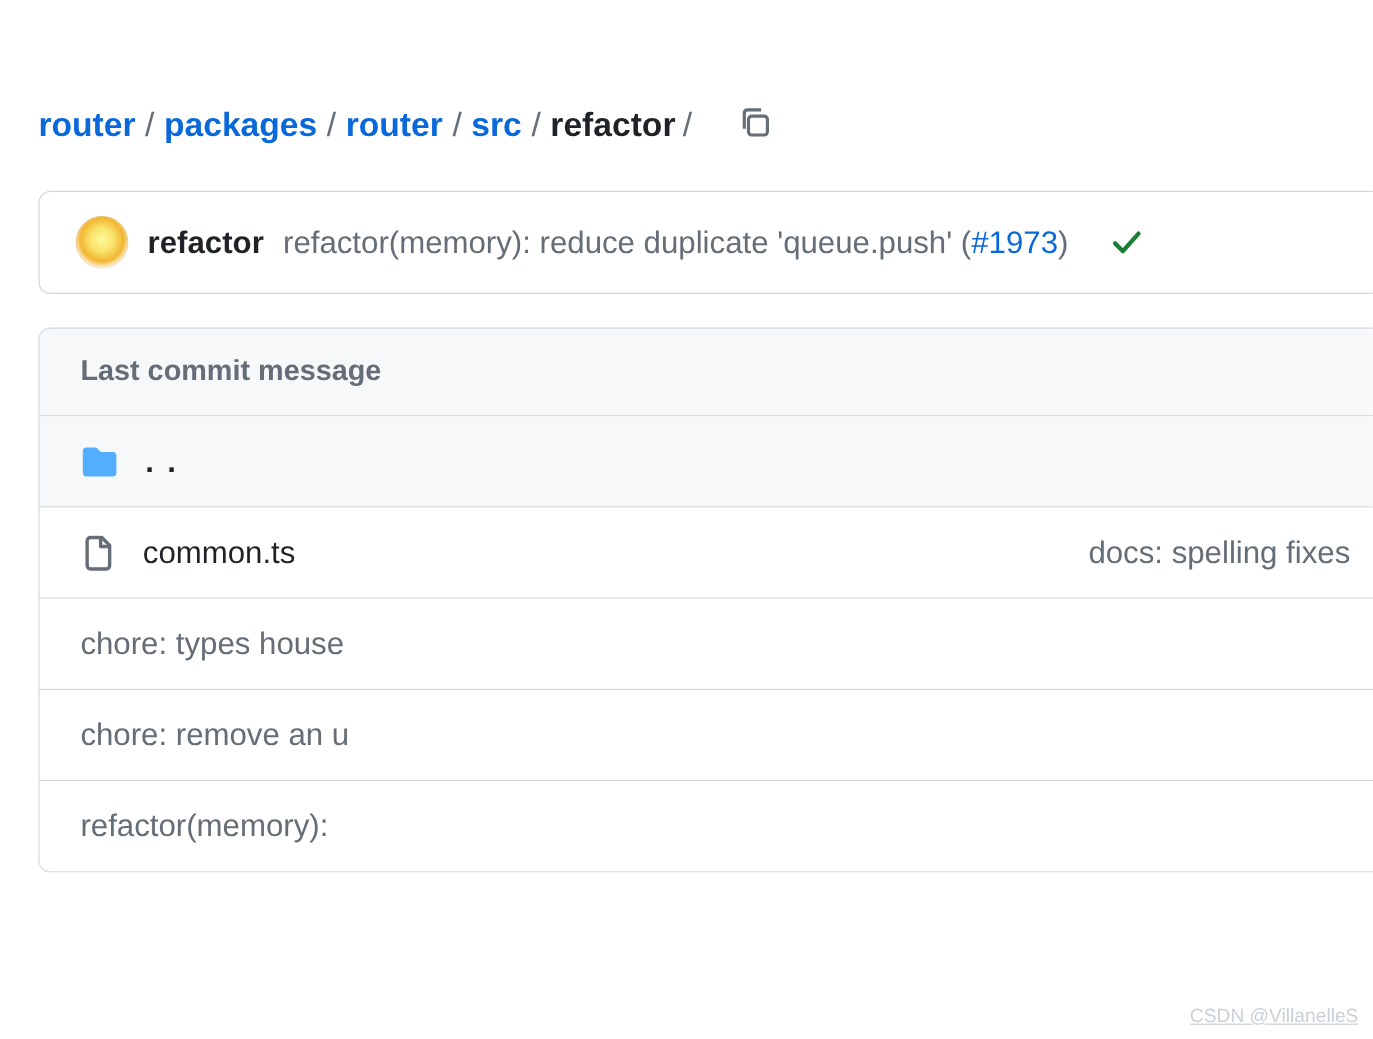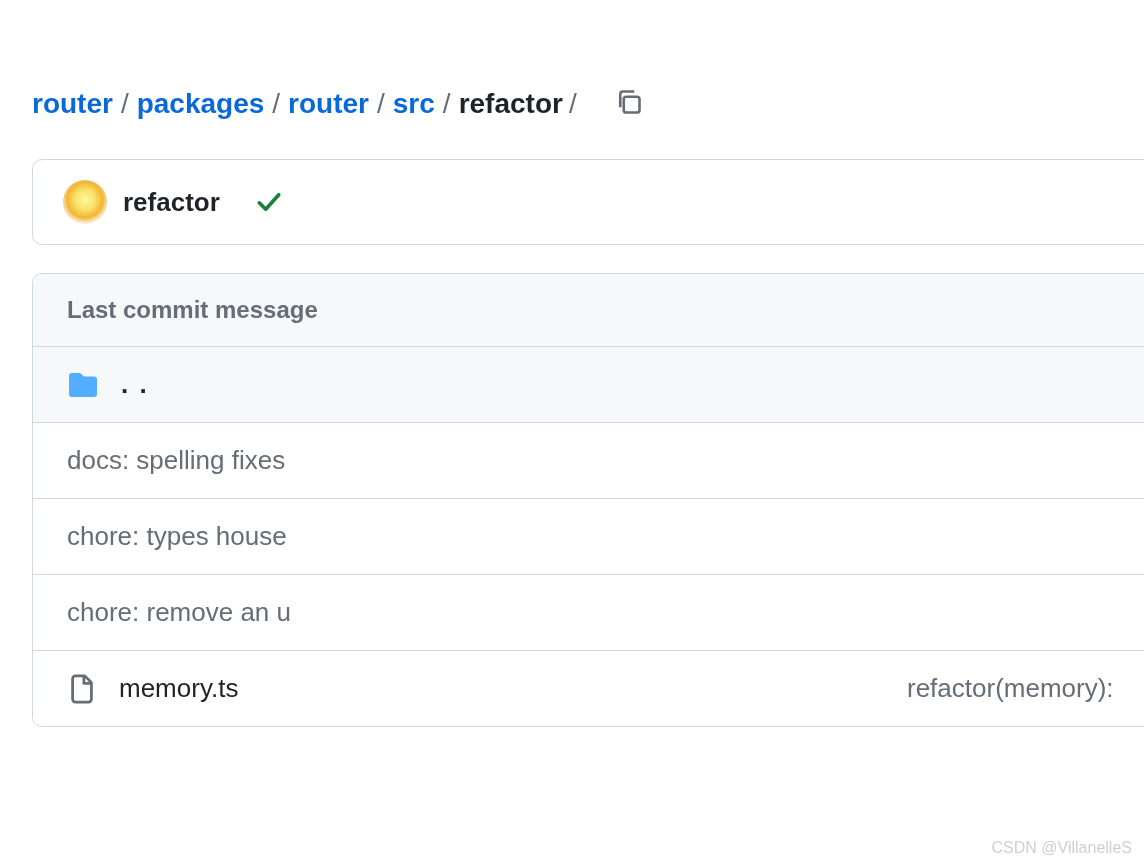--- a/index.html
+++ b/index.html
@@ -72,21 +72,21 @@
   .file-icon { color: #656d76; flex-shrink:0; display:flex; }
   .file-icon svg { width: 30px; height: 30px; }
   .folder-icon { color:#54aeff; flex-shrink:0; display:flex; }
   .folder-icon svg { width: 32px; height: 30px; fill:#54aeff; }
   .file-name { color: #1f2328; font-size: 26px; }
   .file-name.link { cursor:pointer; }
   .commit-cell { color: #656d76; font-size: 26px; white-space: nowrap; overflow:hidden; }
   .parent .file-name { color:#1f2328; font-weight:700; letter-spacing:2px; }
   .watermark {
     position: fixed; bottom: 6px; right: 12px;
-    font-size: 16px; color: #c9d1d9; font-family: sans-serif;
+    font-size: 16px; color: #c9d1d9; font-family: sans-serif; text-decoration: underline;
   }
 </style>
 </head>
 <body>
 
 <div class="container">
   <div class="breadcrumb">
     <a href="#">router</a>
     <span class="sep">/</span>
     <a href="#">packages</a>
@@ -103,20 +103,23 @@
           <rect x="5" y="5" width="9" height="9" rx="1.5"></rect>
           <path d="M3 11V3.5A1.5 1.5 0 0 1 4.5 2H11"></path>
         </svg>
       </span>
     </button>
   </div>
 
   <div class="commit-box">
     <div class="avatar"></div>
     <span class="author">refactor</span>
+    <span class="commit-msg">
+      <span>refactor(memory): reduce duplicate 'queue.push' (</span><a href="#" class="pr-link">#1973</a><span>)</span>
+    </span>
     <span class="check">
       <svg viewBox="0 0 16 16" fill="none" stroke-width="2.2" stroke-linecap="round" stroke-linejoin="round">
         <path d="M2 8.5 L6 12.5 L14 3.5"></path>
       </svg>
     </span>
   </div>
 
   <div class="file-table">
     <div class="tbl-header">
       <div>Last commit message</div>
@@ -128,40 +131,40 @@
           <svg viewBox="0 0 16 14">
               <path d="M1 2.5A1.5 1.5 0 0 1 2.5 1h3.6c.4 0 .78.16 1.06.44L8.5 2.8h5A1.5 1.5 0 0 1 15 4.3v7.2A1.5 1.5 0 0 1 13.5 13h-11A1.5 1.5 0 0 1 1 11.5v-9Z"></path>
             </svg>
         </span>
         <span class="file-name link">. .</span>
       </div>
       <div></div>
     </div>
 
     <div class="row">
+      <div class="name-cell">
+        <span class="file-icon">
+          <svg viewBox="0 0 16 16" fill="none" stroke="currentColor" stroke-width="1.5" stroke-linejoin="round">
+              <path d="M3 2.5A1.5 1.5 0 0 1 4.5 1h5L13 4.5v9A1.5 1.5 0 0 1 11.5 15h-7A1.5 1.5 0 0 1 3 13.5v-11Z"></path>
+              <path d="M9 1v4h4"></path>
+            </svg>
+        </span>
+        <span class="file-name link">common.ts</span>
+      </div>
       <div class="commit-cell">docs: spelling fixes</div>
     </div>
 
     <div class="row">
       <div class="commit-cell">chore: types house</div>
     </div>
 
     <div class="row">
       <div class="commit-cell">chore: remove an u</div>
     </div>
 
     <div class="row">
-      <div class="name-cell">
-        <span class="file-icon">
-          <svg viewBox="0 0 16 16" fill="none" stroke="currentColor" stroke-width="1.5" stroke-linejoin="round">
-              <path d="M3 2.5A1.5 1.5 0 0 1 4.5 1h5L13 4.5v9A1.5 1.5 0 0 1 11.5 15h-7A1.5 1.5 0 0 1 3 13.5v-11Z"></path>
-              <path d="M9 1v4h4"></path>
-            </svg>
-        </span>
-        <span class="file-name link">memory.ts</span>
-      </div>
       <div class="commit-cell">refactor(memory):</div>
     </div>
 
   </div>
 </div>
 
 <div class="watermark">CSDN @VillanelleS</div>
 
 </body></html>

